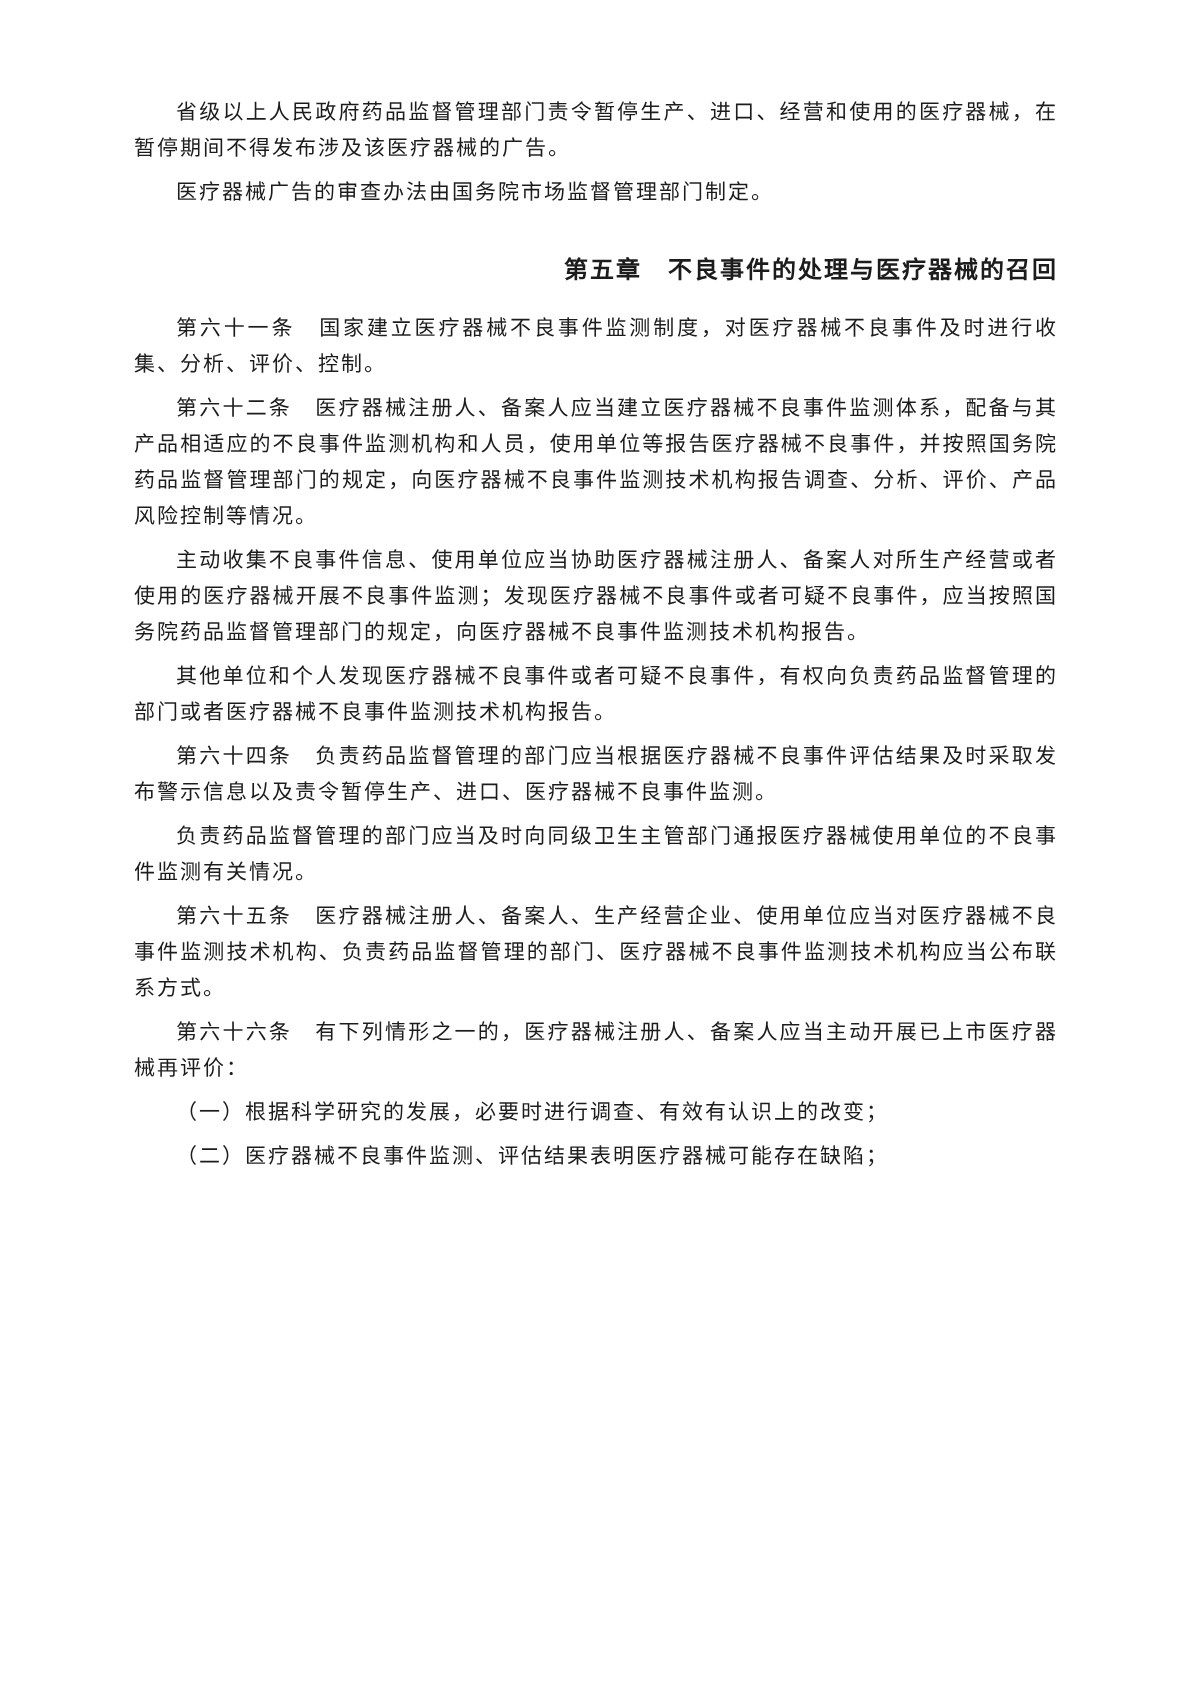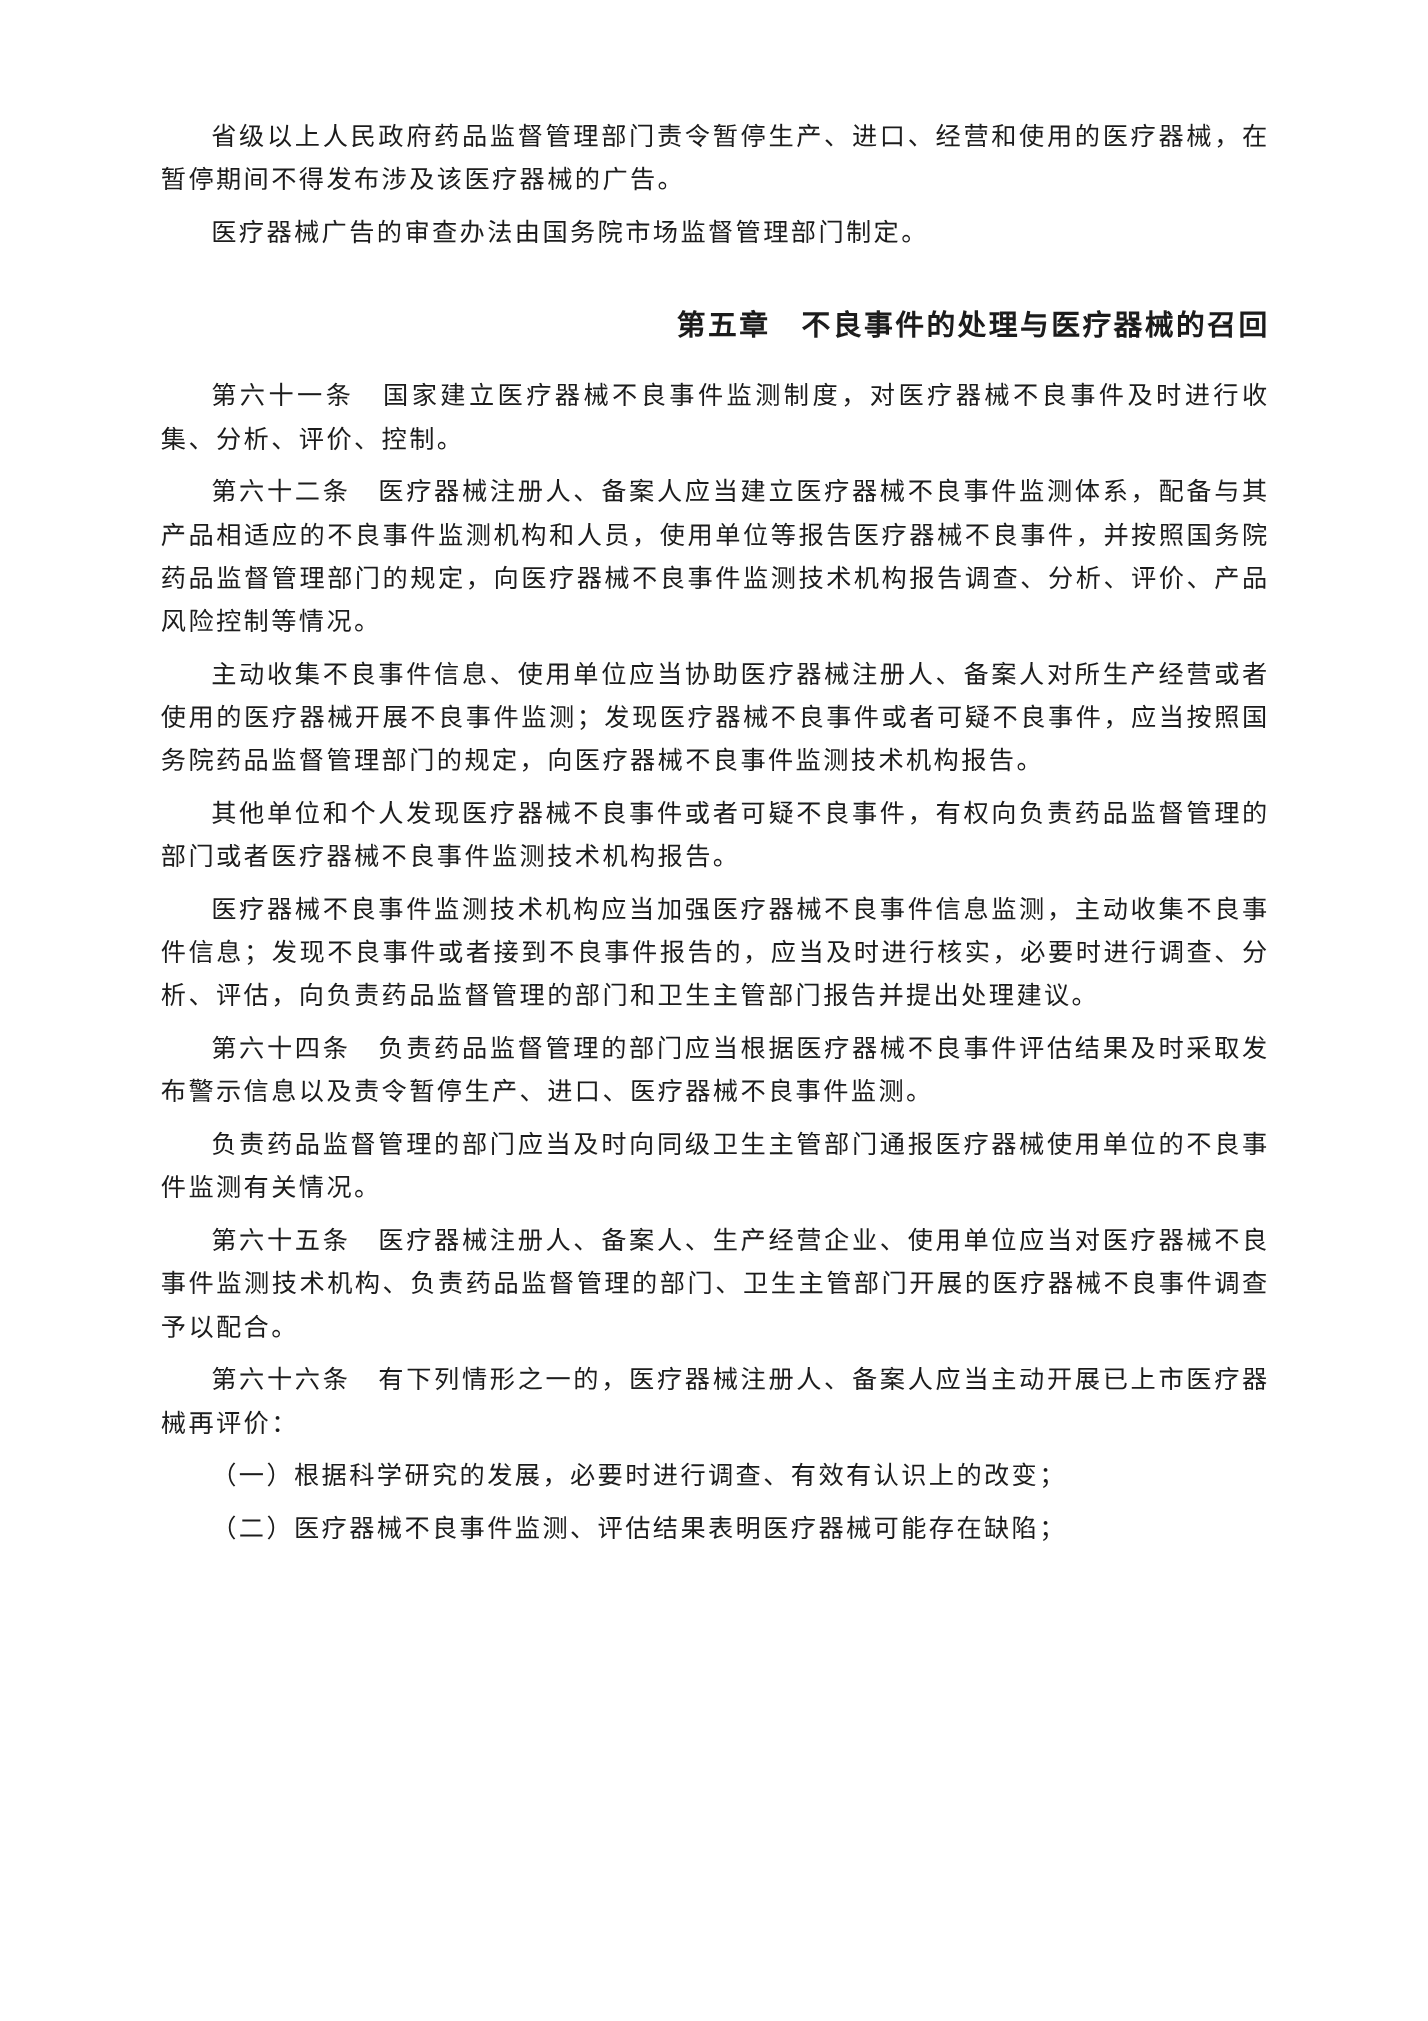--- a/index.html
+++ b/index.html
@@ -7,21 +7,21 @@
     padding: 0;
     background: #ffffff;
   }
   .page {
     position: relative;
     width: 1190px;
     height: 1684px;
     margin: 0 auto;
     background: #ffffff;
     color: #1c1c1c;
-    font-family: Liberation Serif, serif;
+    font-family: Liberation Mono, monospace;
     box-sizing: border-box;
     padding: 96px 132px 0 134px;
     overflow: hidden;
   }
   .para {
     font-size: 21px;
     line-height: 36px;
     letter-spacing: 2px;
     margin: 0 0 8px 0;
     text-indent: 2em;
@@ -42,20 +42,19 @@
 <body>
 
 <div class="page">
   <p class="para">省级以上人民政府药品监督管理部门责令暂停生产、进口、经营和使用的医疗器械，在暂停期间不得发布涉及该医疗器械的广告。</p>
   <p class="para">医疗器械广告的审查办法由国务院市场监督管理部门制定。</p>
   <h2 class="chapter">第五章　不良事件的处理与医疗器械的召回</h2>
   <p class="para">第六十一条　国家建立医疗器械不良事件监测制度，对医疗器械不良事件及时进行收集、分析、评价、控制。</p>
   <p class="para">第六十二条　医疗器械注册人、备案人应当建立医疗器械不良事件监测体系，配备与其产品相适应的不良事件监测机构和人员，使用单位等报告医疗器械不良事件，并按照国务院药品监督管理部门的规定，向医疗器械不良事件监测技术机构报告调查、分析、评价、产品风险控制等情况。</p>
   <p class="para">主动收集不良事件信息、使用单位应当协助医疗器械注册人、备案人对所生产经营或者使用的医疗器械开展不良事件监测；发现医疗器械不良事件或者可疑不良事件，应当按照国务院药品监督管理部门的规定，向医疗器械不良事件监测技术机构报告。</p>
   <p class="para">其他单位和个人发现医疗器械不良事件或者可疑不良事件，有权向负责药品监督管理的部门或者医疗器械不良事件监测技术机构报告。</p>
-  <p class="para">医疗器械不良事件监测技术机构应当加强医疗器械不良事件信息监测，主动收集不良事件信息；发现不良事件或者接到不良事件报告的，应当及时进行核实，必要时进行调查、分析、评估，向负责药品监督管理的部门和卫生主管部门报告并提出处理建议。</p>
   <p class="para">第六十四条　负责药品监督管理的部门应当根据医疗器械不良事件评估结果及时采取发布警示信息以及责令暂停生产、进口、医疗器械不良事件监测。</p>
   <p class="para">负责药品监督管理的部门应当及时向同级卫生主管部门通报医疗器械使用单位的不良事件监测有关情况。</p>
-  <p class="para">第六十五条　医疗器械注册人、备案人、生产经营企业、使用单位应当对医疗器械不良事件监测技术机构、负责药品监督管理的部门、卫生主管部门开展的医疗器械不良事件调查予以配合。</p>
+  <p class="para">第六十五条　医疗器械注册人、备案人、生产经营企业、使用单位应当对医疗器械不良事件监测技术机构、负责药品监督管理的部门、医疗器械不良事件监测技术机构应当公布联系方式。</p>
   <p class="para">第六十六条　有下列情形之一的，医疗器械注册人、备案人应当主动开展已上市医疗器械再评价：</p>
   <p class="para">（一）根据科学研究的发展，必要时进行调查、有效有认识上的改变；</p>
   <p class="para">（二）医疗器械不良事件监测、评估结果表明医疗器械可能存在缺陷；</p>
 </div>
 
 </body></html>

